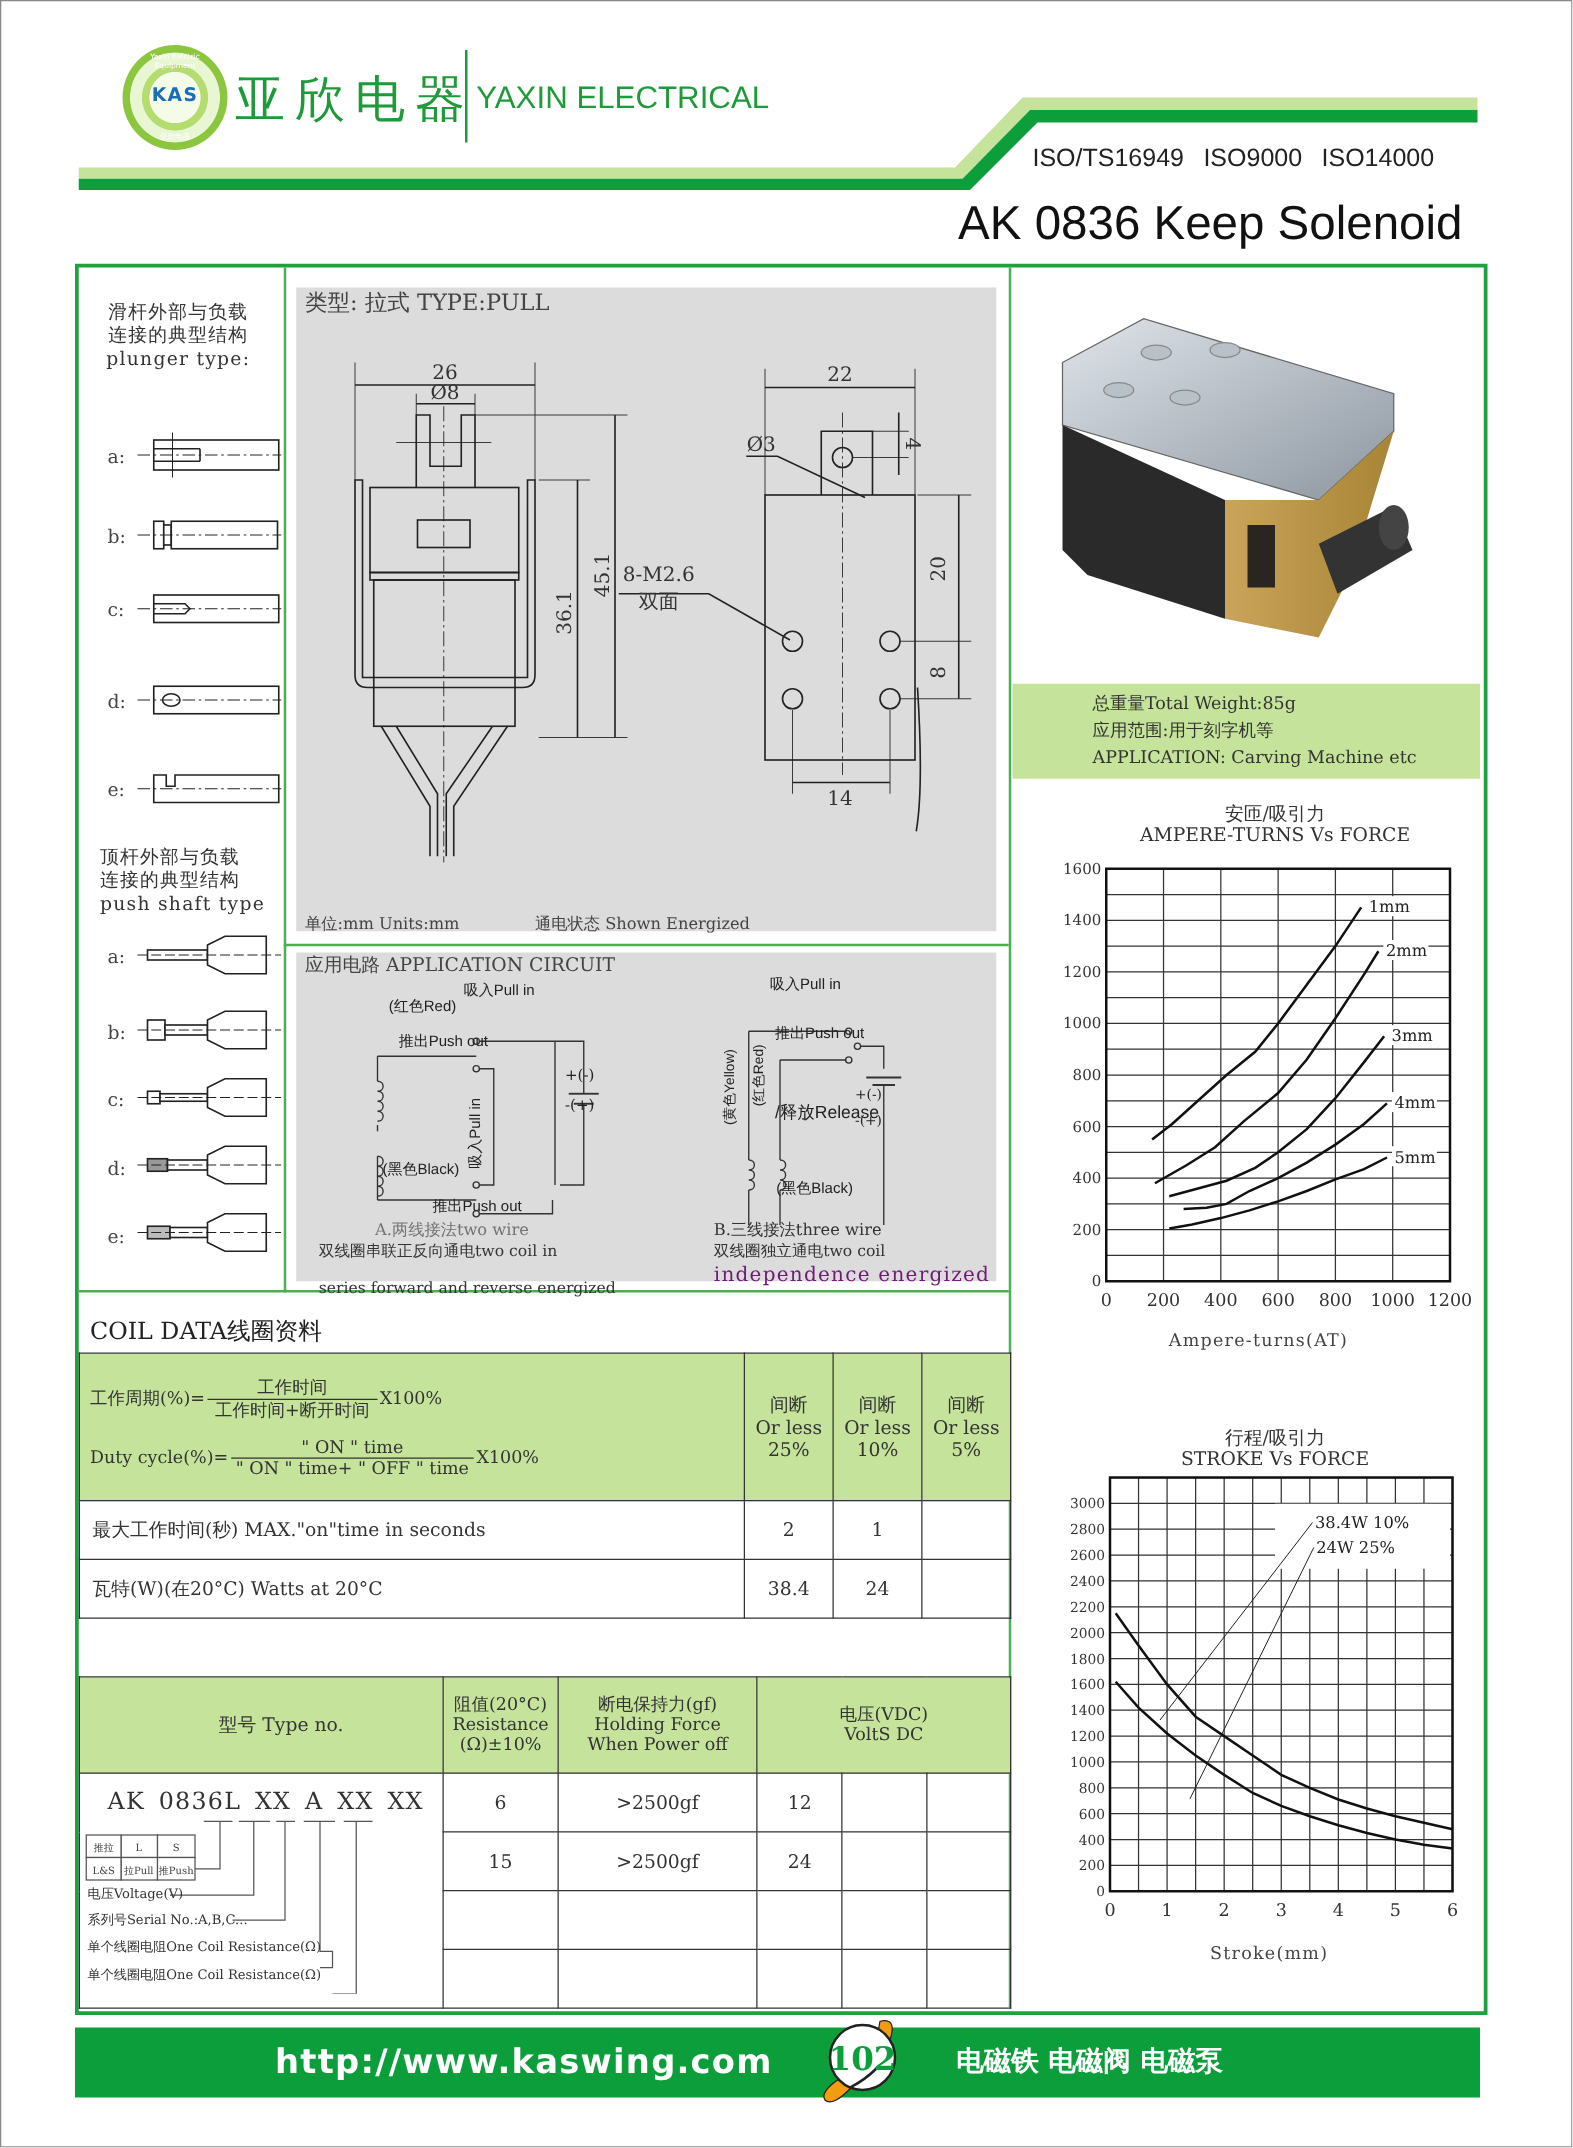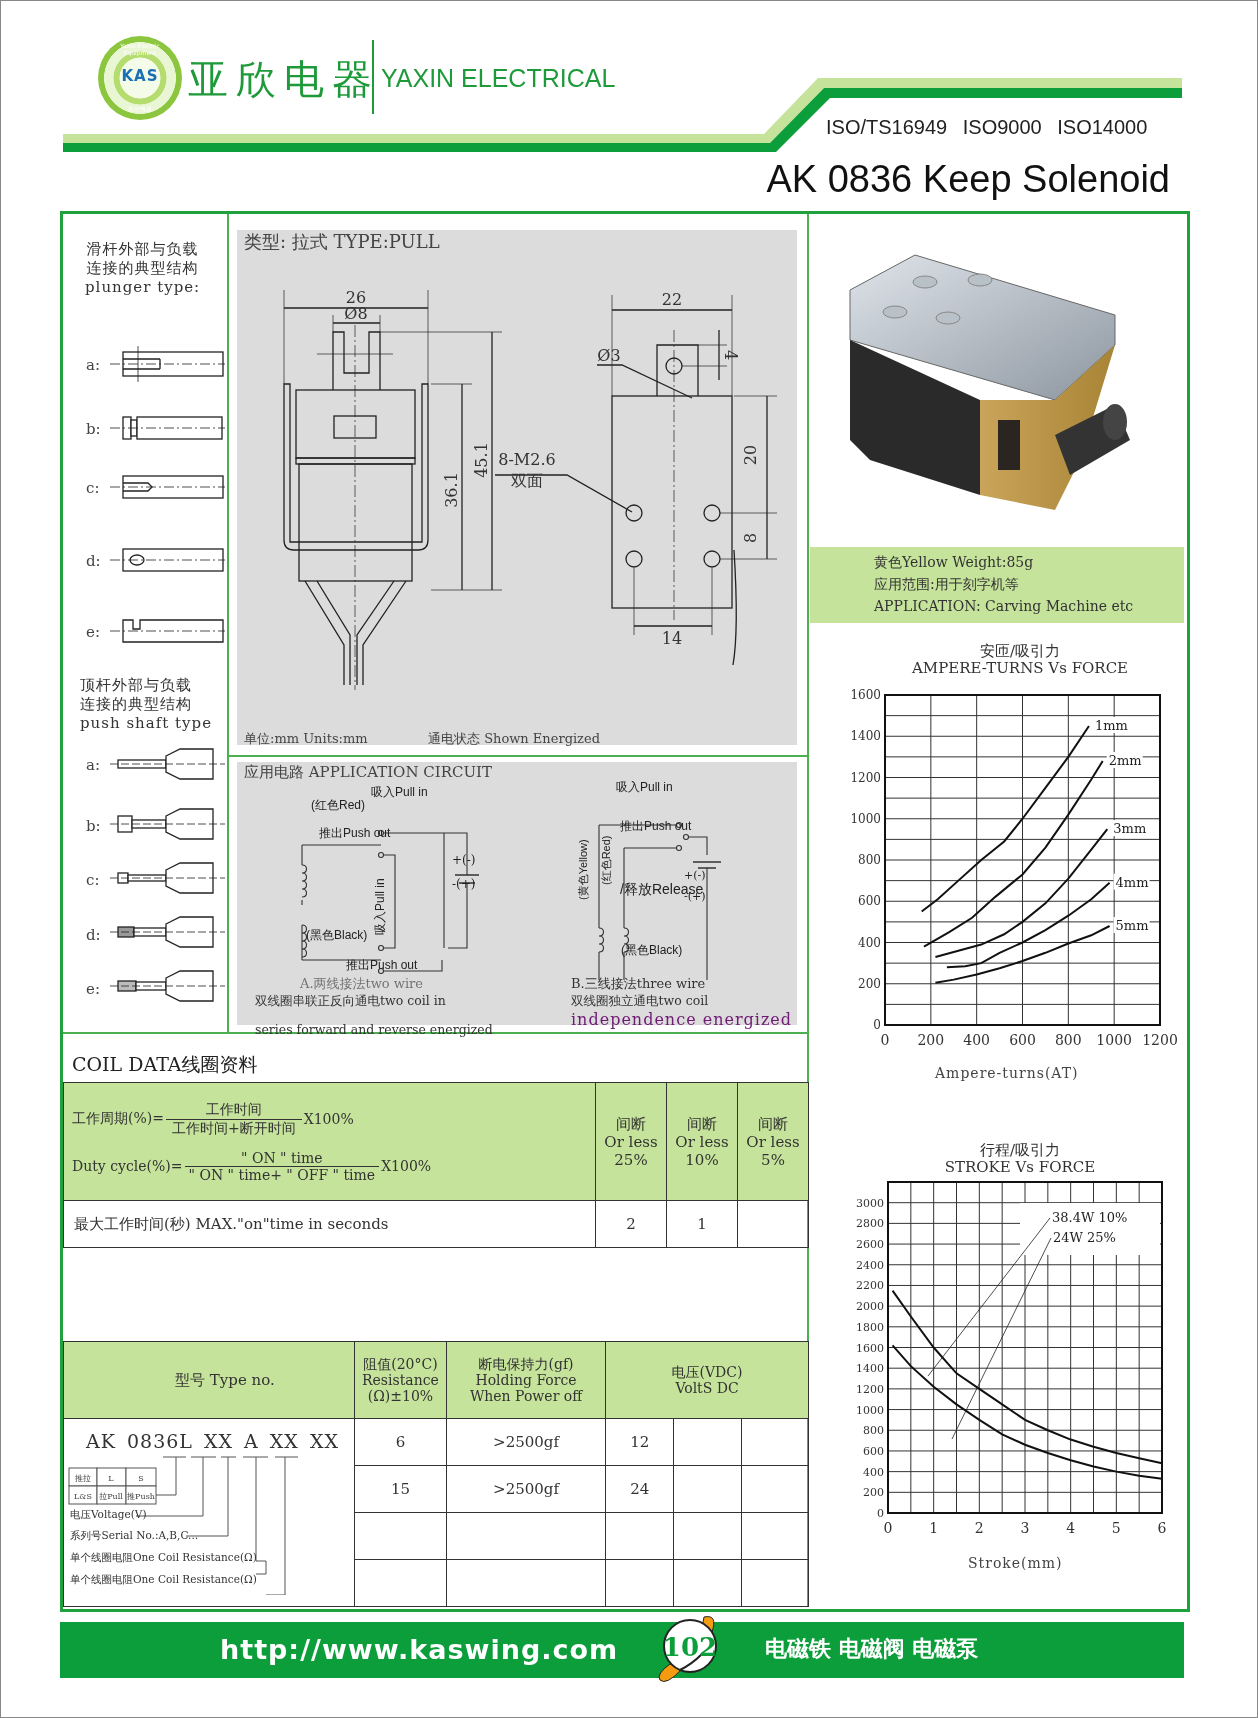--- a/index.html
+++ b/index.html
@@ -301,21 +301,21 @@
   <polygon points="150,160 225,160 285,105 250,220 225,270 150,255" fill="url(#brass)"></polygon>
   <rect x="168" y="180" width="22" height="50" fill="#2a2520"></rect>
   <polygon points="225,195 285,165 300,200 240,235" fill="#333"></polygon>
   <ellipse cx="285" cy="182" rx="12" ry="18" fill="#444"></ellipse>
   <ellipse cx="95" cy="42" rx="12" ry="6" fill="#b8c0c8" stroke="#888"></ellipse>
   <ellipse cx="150" cy="40" rx="12" ry="6" fill="#b8c0c8" stroke="#888"></ellipse>
   <ellipse cx="65" cy="72" rx="12" ry="6" fill="#b8c0c8" stroke="#888"></ellipse>
   <ellipse cx="118" cy="78" rx="12" ry="6" fill="#b8c0c8" stroke="#888"></ellipse>
 </svg>
 <div class="abs green-bg" style="left:810px;top:547px;width:374px;height:76px;">
-  <div class="abs" style="left:64px;top:7px;font-size:14px;color:#333;">黄色Yellow Weight:85g</div>
+  <div class="abs" style="left:64px;top:7px;font-size:14px;color:#333;">总重量Total Weight:85g</div>
   <div class="abs" style="left:64px;top:29px;font-size:14px;color:#333;">应用范围:用于刻字机等</div>
   <div class="abs" style="left:64px;top:51px;font-size:14px;color:#333;">APPLICATION: Carving Machine etc</div>
 </div>
 
 <div class="abs chart-title" style="left:880px;top:643px;width:280px;">
   <div>安匝/吸引力</div>
   <div>AMPERE-TURNS Vs FORCE</div>
 </div>
 <svg class="abs" style="left:840px;top:685px" width="340" height="385" id="chart1">
     <line x1="45" y1="10" x2="45" y2="340" stroke="#333" stroke-width="1"></line>
@@ -484,20 +484,26 @@
       <div>Or less</div>
       <div>5%</div>
     </td>
   </tr>
   <tr style="height:47px;">
     <td style="text-align:left;padding-left:10px;">最大工作时间(秒) MAX."on"time in seconds</td>
     <td>2</td>
     <td>1</td>
     <td></td>
   </tr>
+  <tr style="height:47px;">
+    <td style="text-align:left;padding-left:10px;">瓦特(W)(在20°C) Watts at 20°C</td>
+    <td>38.4</td>
+    <td>24</td>
+    <td></td>
+  </tr>
 </tbody>
   </table>
 
 <table class="coil" style="left:63px;top:1341px;width:746px;">
   <tbody>
       <tr class="green-bg" style="height:77px;">
     <td style="width:272px;padding-left:32px;">型号 Type no.</td>
     <td style="width:92px;font-size:14px;line-height:16px;">
       <div>阻值(20°C)</div>
       <div>Resistance</div>

